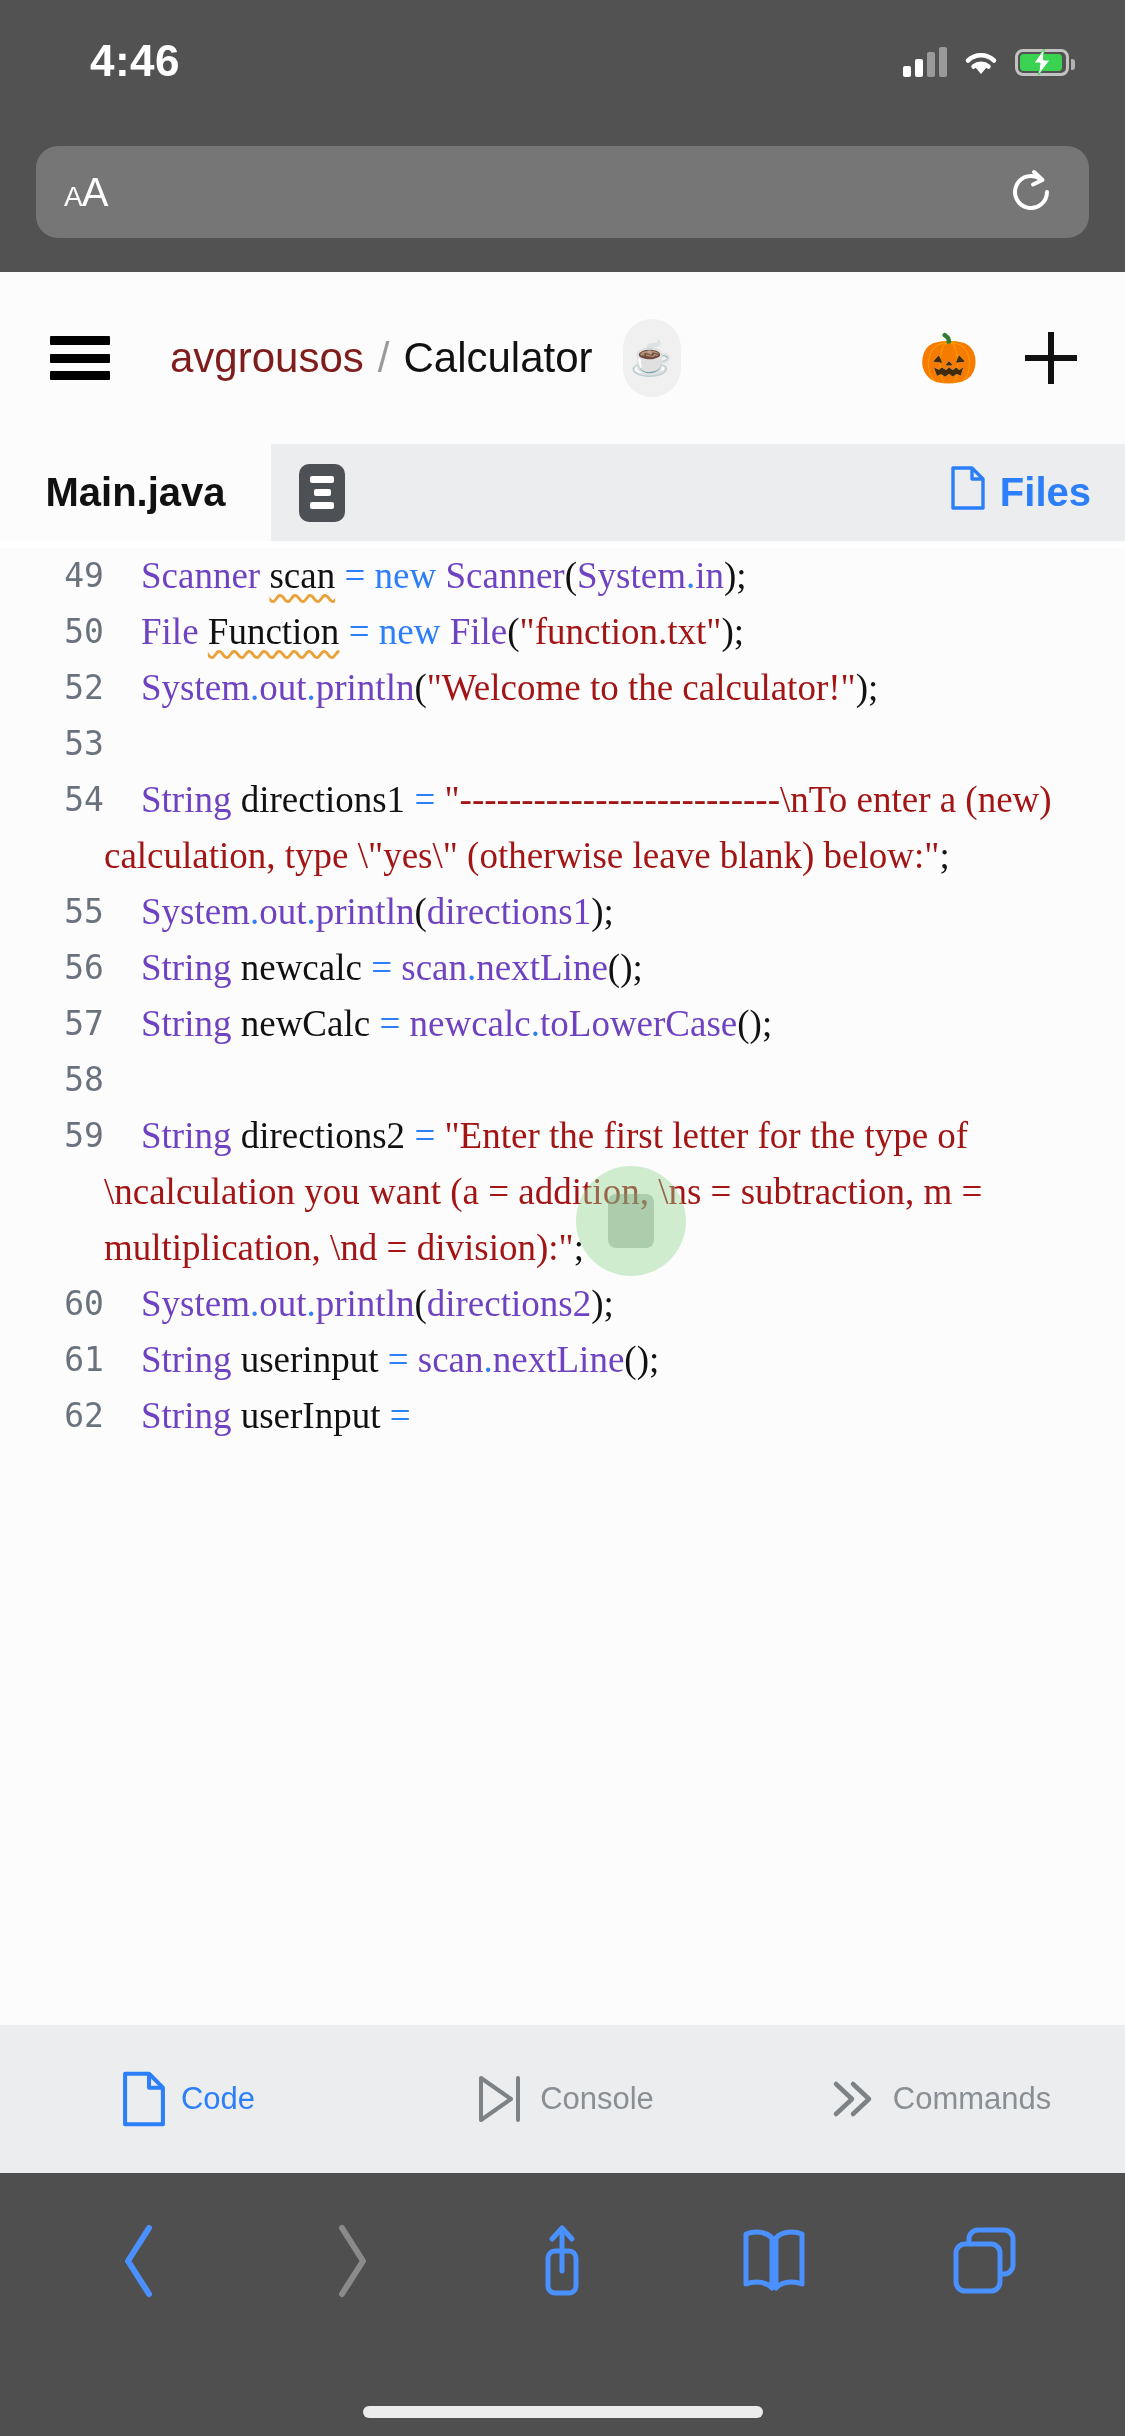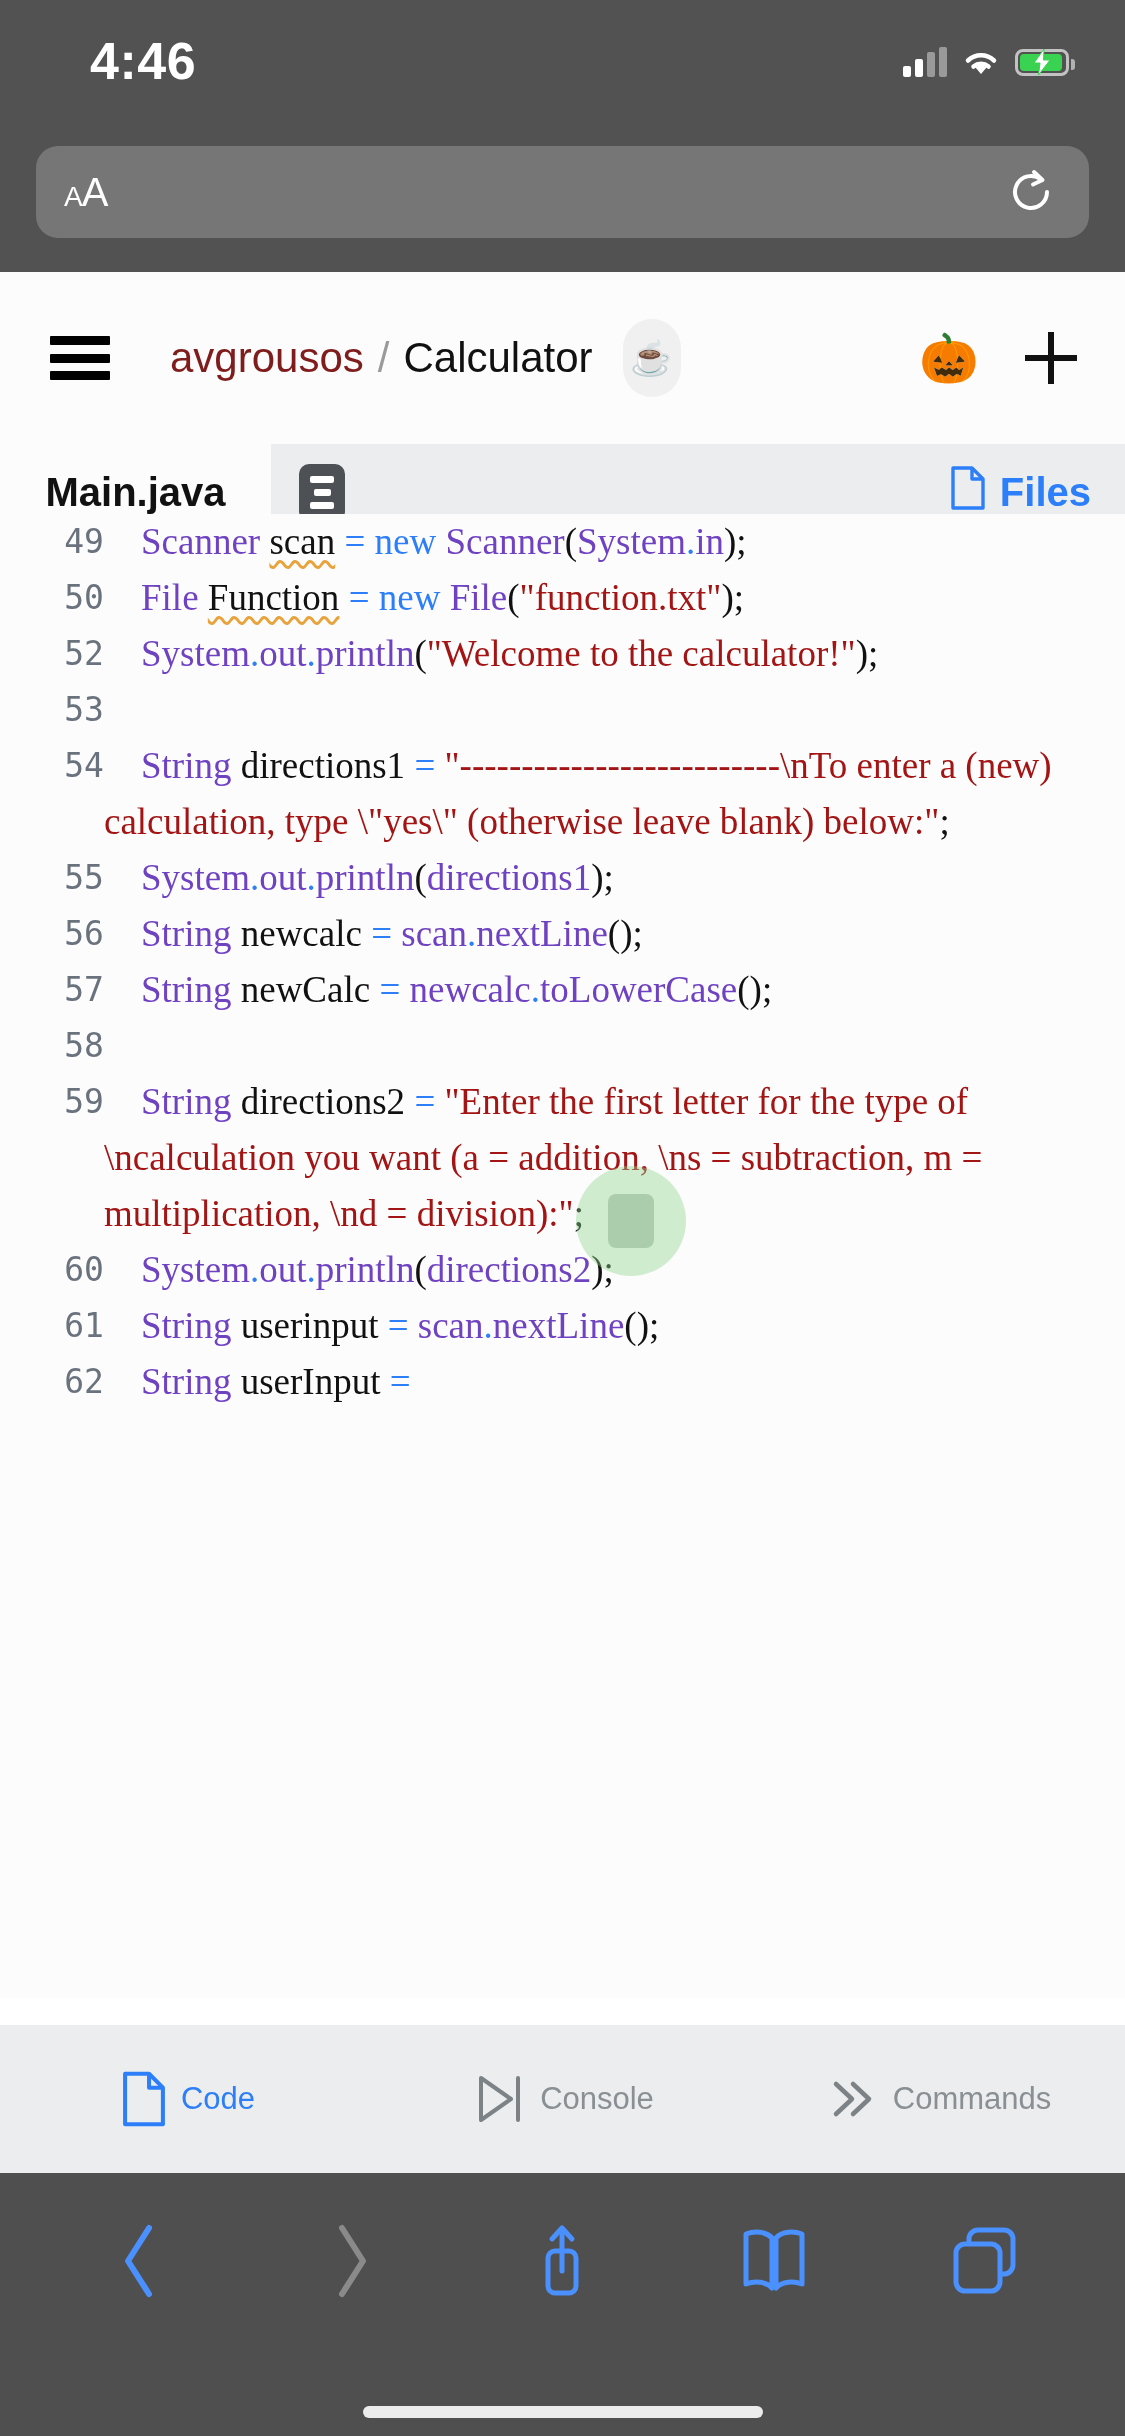--- a/index.html
+++ b/index.html
@@ -35,21 +35,21 @@
     width: 1125px;
     height: 100px;
     display: flex;
     align-items: center;
     justify-content: space-between;
     padding: 0 56px 0 90px;
   }
 
   .status-time {
     color: #ffffff;
-    font-size: 52px;
+    font-size: 44px;
     font-weight: 600;
     letter-spacing: 0.5px;
     margin-top: 22px;
   }
 
   .status-icons {
     display: flex;
     align-items: center;
     gap: 14px;
     margin-top: 24px;
@@ -257,21 +257,21 @@
     gap: 14px;
     margin-right: 34px;
     color: #2d7ff9;
     font-size: 40px;
     flex: 0 0 auto;
   }
 
   
   .editor {
     position: absolute;
-    left: 0; top: 514px;
+    left: 0; top: 548px;
     width: 1125px;
     height: 1484px;
     background: #fcfcfc;
     overflow: hidden;
     font-family: "DejaVu Sans Mono", "Liberation Mono", monospace;
     font-size: 37px;
     line-height: 56px;
   }
   .code-row {
     display: flex;

